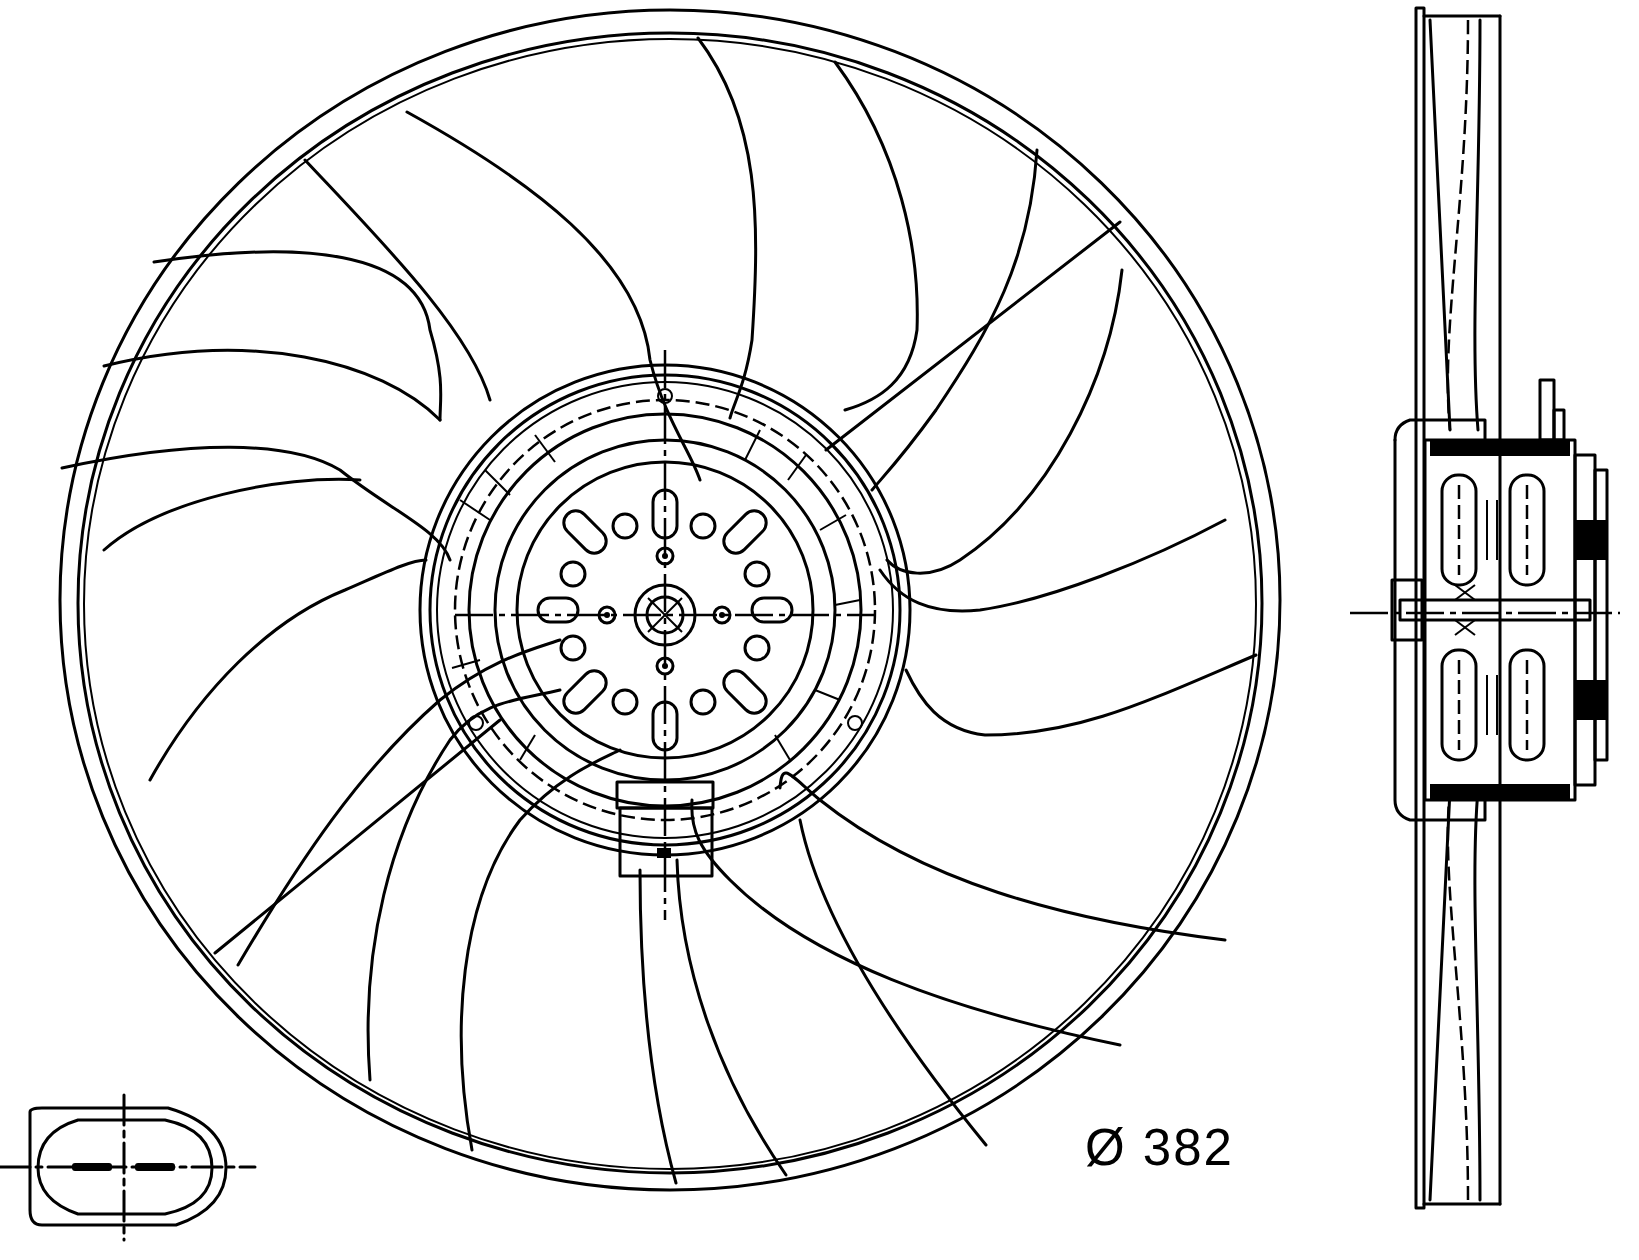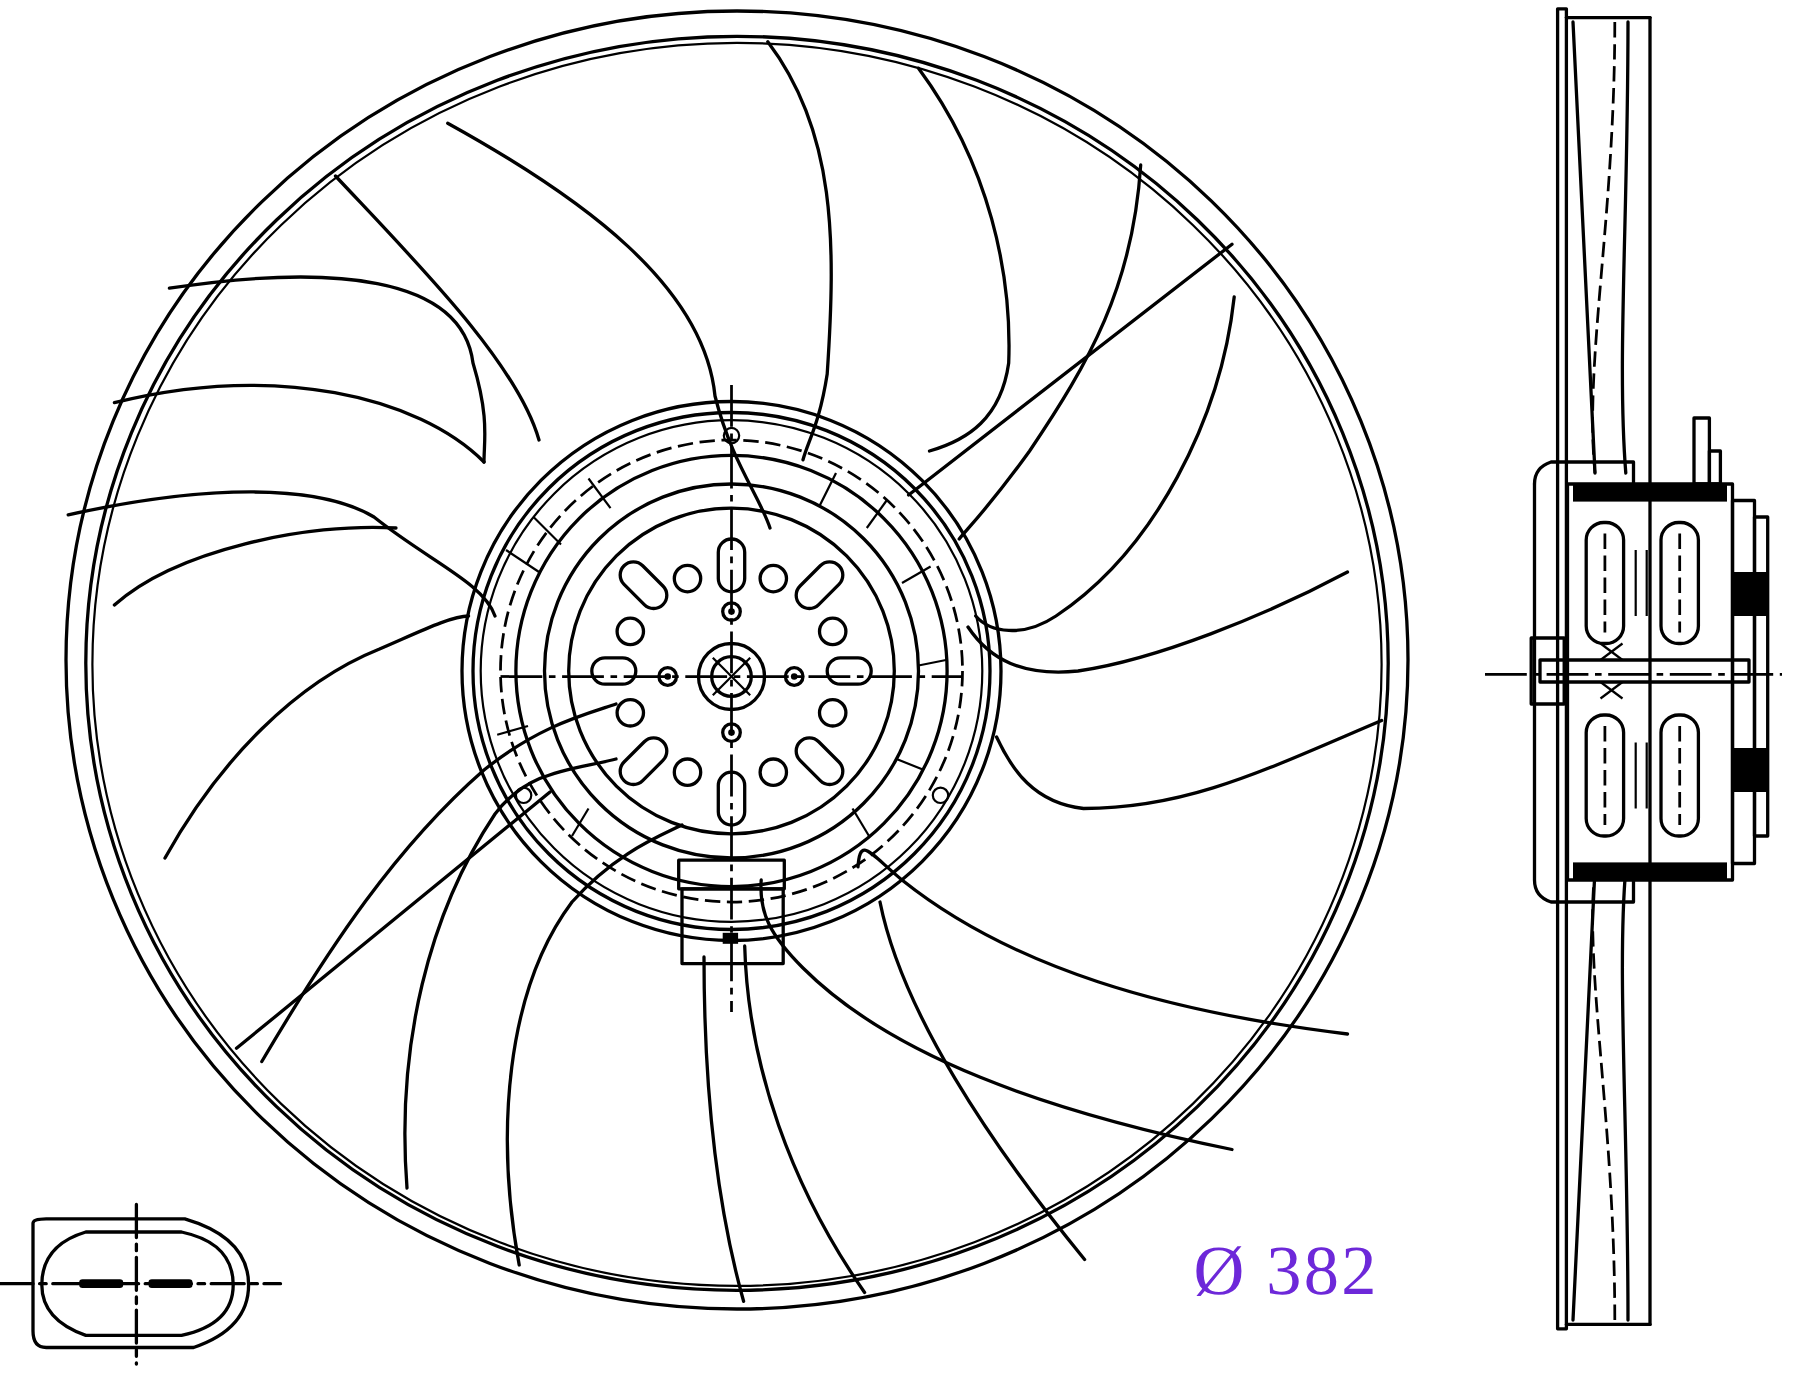--- a/index.html
+++ b/index.html
@@ -5,23 +5,23 @@
   html, body { margin: 0; padding: 0; background: #ffffff; }
   body { width: 1639px; height: 1260px; position: relative; overflow: hidden; }
   svg { position: absolute; left: 0; top: 0; }
   .ln { fill: none; stroke: #000; stroke-width: 3; stroke-linecap: round; stroke-linejoin: round; }
   .thin { fill: none; stroke: #000; stroke-width: 2; }
   .center { fill: none; stroke: #000; stroke-width: 2.5; stroke-dasharray: 38 6 6 6; }
   .dash { fill: none; stroke: #000; stroke-width: 2.5; stroke-dasharray: 14 6; }
   .fill { fill: #000; stroke: none; }
   .dim-text {
     position: absolute;
-    font-family: Liberation Serif, serif;
-    font-size: 64px;
-    color: #6d28d9;
+    font-family: Liberation Sans, sans-serif;
+    font-size: 51px;
+    color: #000000;
     letter-spacing: 2px;
     white-space: nowrap;
   }
 </style>
 </head>
 <body>
 
 <svg width="1639" height="1260" viewBox="0 0 1639 1260" xmlns="http://www.w3.org/2000/svg">
 
   <g>

